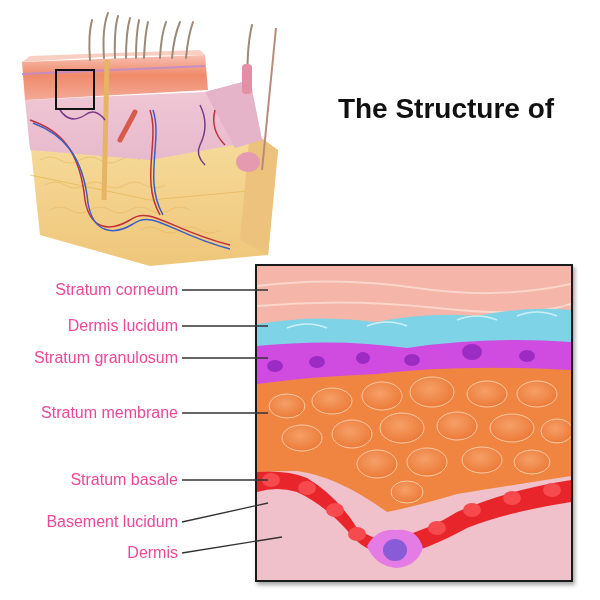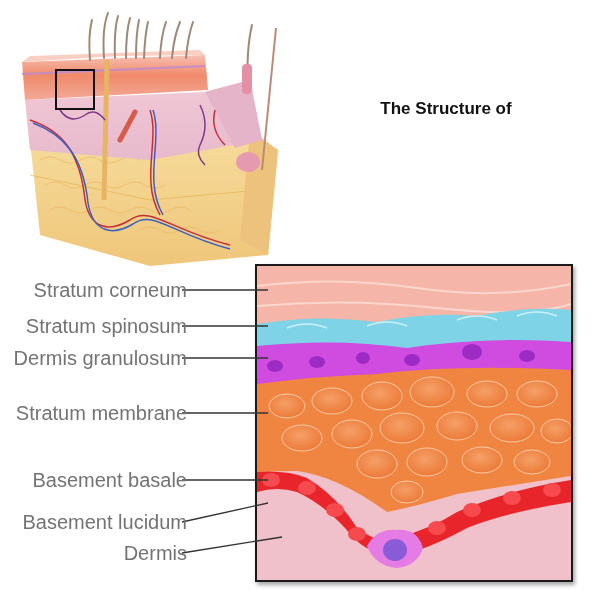--- a/index.html
+++ b/index.html
@@ -1,21 +1,21 @@
 <!DOCTYPE html>
 <html><head>
 <meta charset="utf-8">
 <style>
   html, body { margin: 0; padding: 0; background: #ffffff; }
   body { width: 600px; height: 600px; position: relative; overflow: hidden;
          font-family: "Liberation Sans", sans-serif; }
   .title { position: absolute; left: 330px; top: 96px; width: 232px; text-align: center;
-           font-weight: bold; font-size: 17px; line-height: 25px; color: #111; }
+           font-weight: bold; font-size: 28px; line-height: 25px; color: #111; }
   .title div { white-space: nowrap; }
-  .label { position: absolute; right: 413px; font-size: 20px; color: #737373; white-space: nowrap;
+  .label { position: absolute; right: 422px; font-size: 16px; color: #ec4899; white-space: nowrap;
            line-height: 18px; }
   svg { position: absolute; left: 0; top: 0; }
   .panel { position: absolute; left: 255px; top: 264px; width: 314px; height: 314px;
            border: 2px solid #1a1a1a; box-shadow: 2px 3px 4px rgba(0,0,0,0.35); overflow: hidden; }
 </style>
 </head>
 <body>
 
 <svg width="300" height="270" viewBox="0 0 300 270">
   <defs>
@@ -161,18 +161,18 @@
     <line x1="182" y1="326" x2="268" y2="326"></line>
     <line x1="182" y1="358" x2="268" y2="358"></line>
     <line x1="182" y1="413" x2="268" y2="413"></line>
     <line x1="182" y1="480" x2="268" y2="480"></line>
     <line x1="182" y1="522" x2="268" y2="503"></line>
     <line x1="182" y1="553" x2="282" y2="537"></line>
   </g>
 </svg>
 
 <div class="label" style="top:281px">Stratum corneum</div>
-<div class="label" style="top:317px">Stratum spinosum</div>
-<div class="label" style="top:349px">Dermis granulosum</div>
+<div class="label" style="top:317px">Dermis lucidum</div>
+<div class="label" style="top:349px">Stratum granulosum</div>
 <div class="label" style="top:404px">Stratum membrane</div>
-<div class="label" style="top:471px">Basement basale</div>
+<div class="label" style="top:471px">Stratum basale</div>
 <div class="label" style="top:513px">Basement lucidum</div>
 <div class="label" style="top:544px">Dermis</div>
 
 </body></html>

